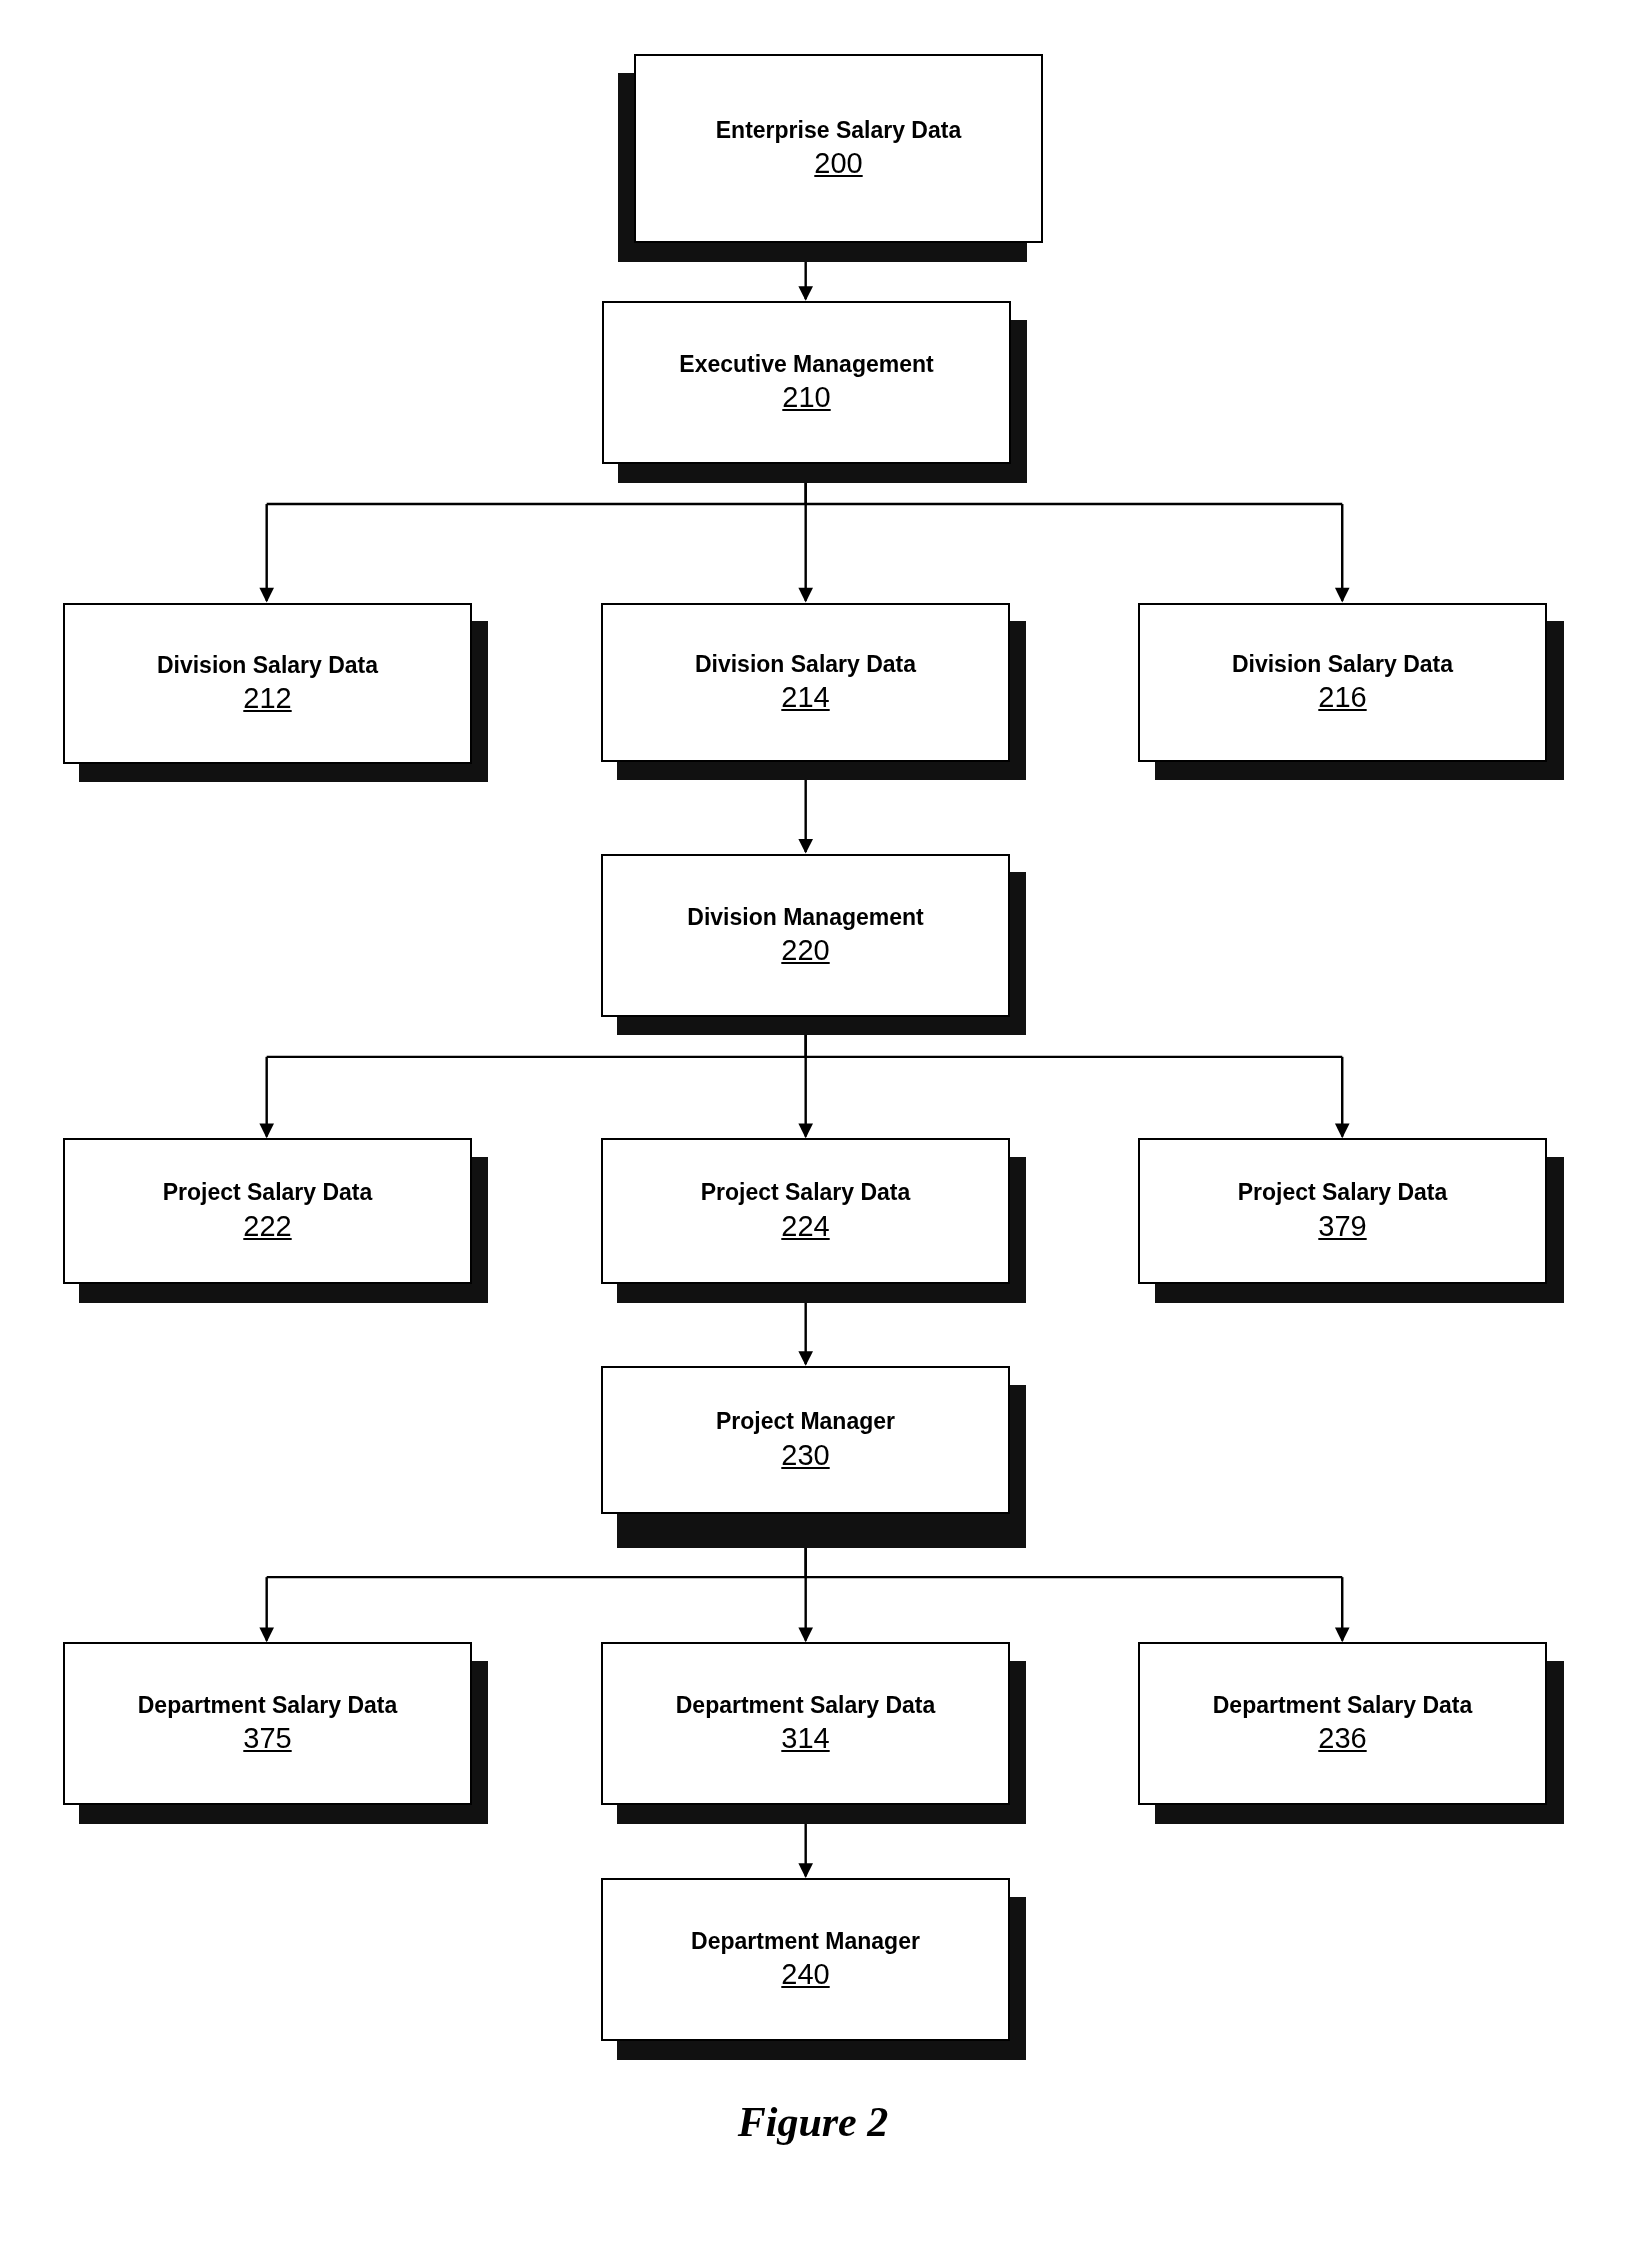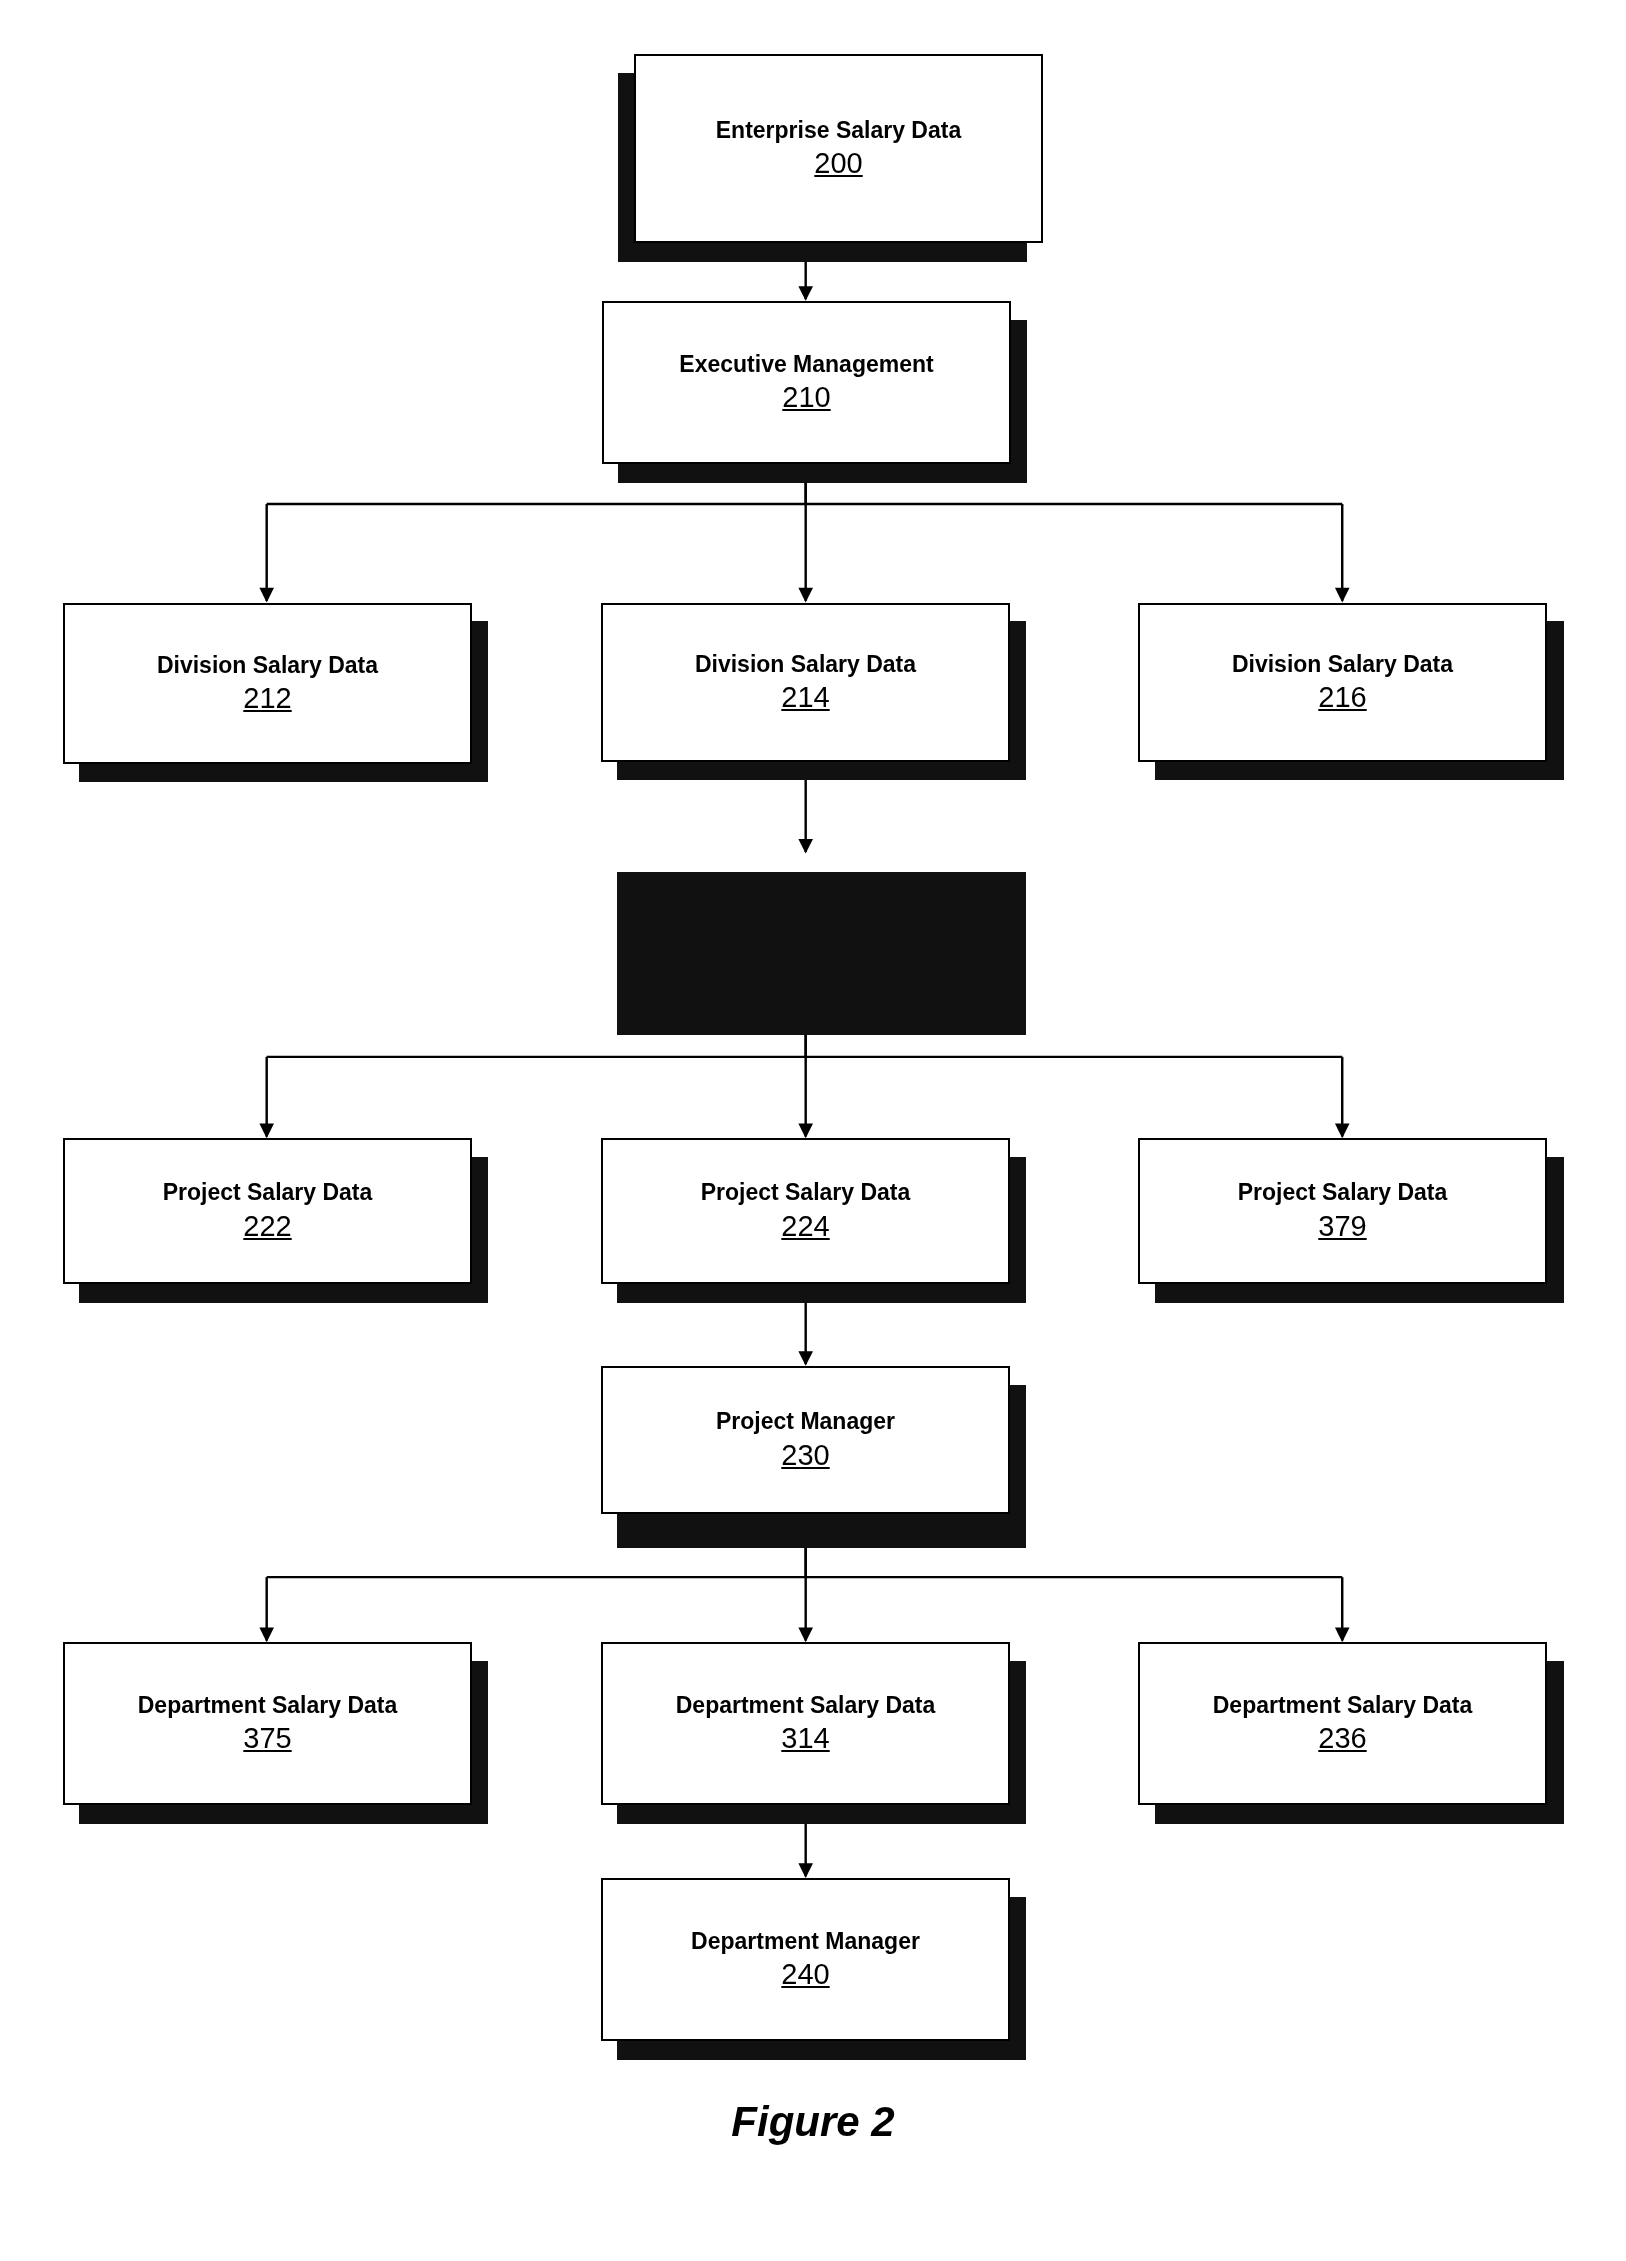--- a/index.html
+++ b/index.html
@@ -153,20 +153,24 @@
     <span class="node-id">214</span>
   </div>
 
   <div class="node-shadow" style="left:1155px; top:621px; width:409px; height:159px;"></div>
   <div class="node" style="left:1138px; top:603px; width:409px; height:159px;">
     <span class="node-label">Division Salary Data</span>
     <span class="node-id">216</span>
   </div>
 
   <div class="node-shadow" style="left:617px; top:872px; width:409px; height:163px;"></div>
+  <div class="node" style="left:601px; top:854px; width:409px; height:163px;">
+    <span class="node-label">Division Management</span>
+    <span class="node-id">220</span>
+  </div>
 
   <div class="node-shadow" style="left:79px; top:1157px; width:409px; height:146px;"></div>
   <div class="node" style="left:63px; top:1138px; width:409px; height:146px;">
     <span class="node-label">Project Salary Data</span>
     <span class="node-id">222</span>
   </div>
 
   <div class="node-shadow" style="left:617px; top:1157px; width:409px; height:146px;"></div>
   <div class="node" style="left:601px; top:1138px; width:409px; height:146px;">
     <span class="node-label">Project Salary Data</span>
@@ -202,16 +206,16 @@
     <span class="node-label">Department Salary Data</span>
     <span class="node-id">236</span>
   </div>
 
   <div class="node-shadow" style="left:617px; top:1897px; width:409px; height:163px;"></div>
   <div class="node" style="left:601px; top:1878px; width:409px; height:163px;">
     <span class="node-label">Department Manager</span>
     <span class="node-id">240</span>
   </div>
 
-  <div class="figure-caption" style="bottom: 49px;">Figure 2</div>
+  <div class="figure-caption" style="bottom: 49px; font-family: Liberation Serif, serif;">Figure 2</div>
 
 </div>
 
 
 </body></html>

